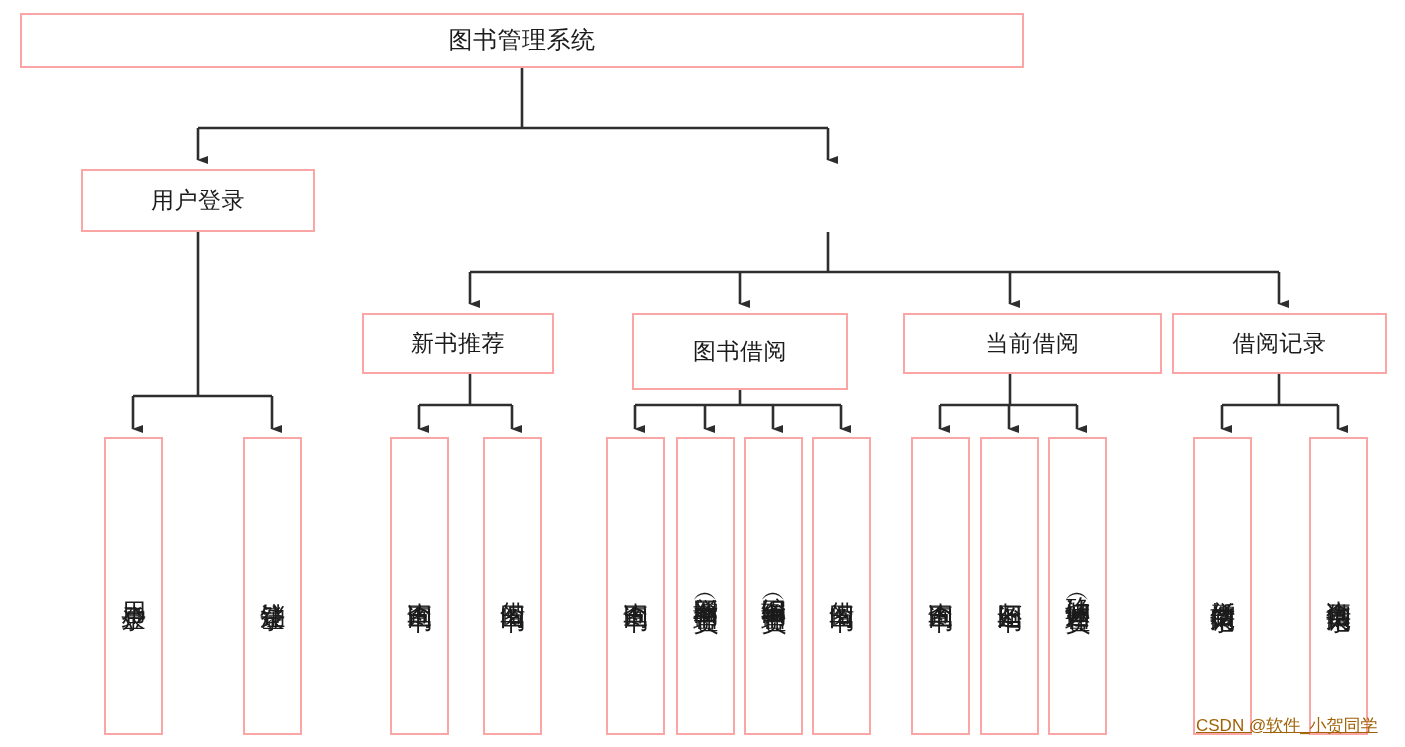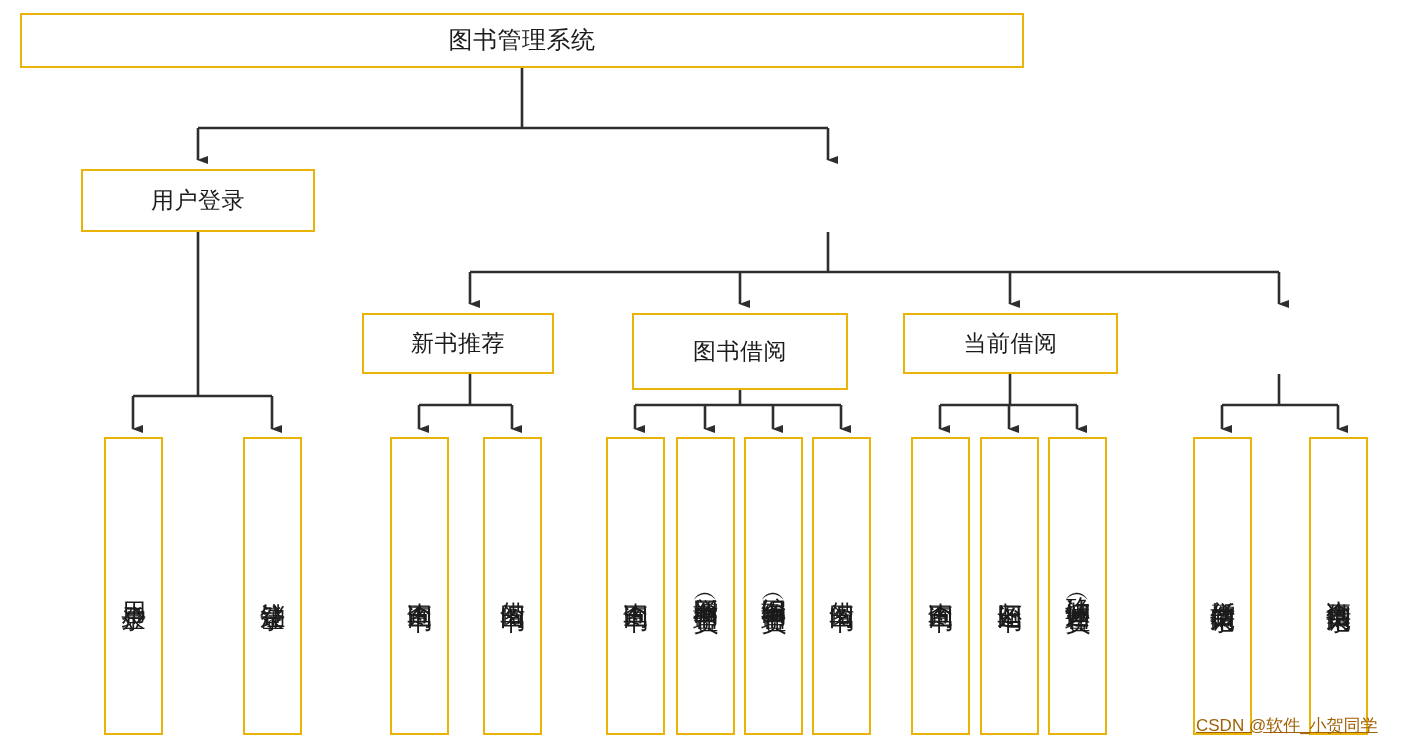--- a/index.html
+++ b/index.html
@@ -24,21 +24,21 @@
     left: 0;
     top: 0;
     width: 1405px;
     height: 747px;
     pointer-events: none;
   }
   .node {
     position: absolute;
     box-sizing: border-box;
     background: #ffffff;
-    border: 2px solid #eab308;
+    border: 2px solid #fca5a5;
     display: flex;
     align-items: center;
     justify-content: center;
     color: #1b1b1b;
   }
   .node .label {
     display: block;
     text-align: center;
     white-space: nowrap;
   }
@@ -144,24 +144,27 @@
 
 
   <div class="node horiz" style="left:362px; top:313px; width:192px; height:61px;">
     <span class="label">新书推荐</span>
   </div>
 
   <div class="node horiz" style="left:632px; top:313px; width:216px; height:77px;">
     <span class="label">图书借阅</span>
   </div>
 
-  <div class="node horiz" style="left:903px; top:313px; width:215px; height:61px;">
+  <div class="node horiz" style="left:903px; top:313px; width:259px; height:61px;">
     <span class="label">当前借阅</span>
   </div>
 
+  <div class="node horiz" style="left:1172px; top:313px; width:215px; height:61px;">
+    <span class="label">借阅记录</span>
+  </div>
 
   <div class="node vert" style="left:104px; top:437px; width:59px; height:298px;">
     <span class="label">用户登录</span>
   </div>
 
   <div class="node vert" style="left:243px; top:437px; width:59px; height:298px;">
     <span class="label">注销登录</span>
   </div>
 
   <div class="node vert" style="left:390px; top:437px; width:59px; height:298px;">

